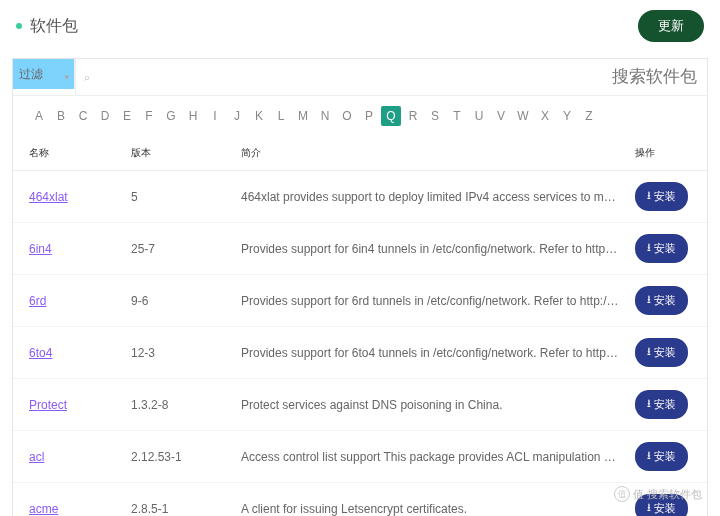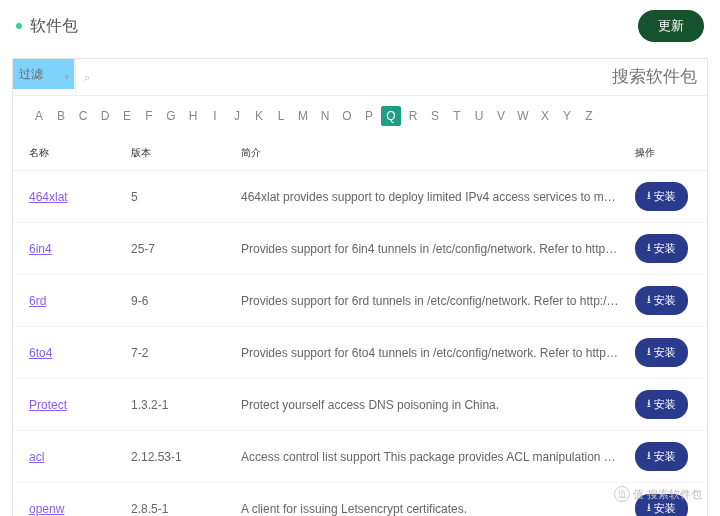--- a/index.html
+++ b/index.html
@@ -110,38 +110,38 @@
           <td class="col-act"><button class="btn-install"><span>⭳</span> 安装</button></td>
         </tr>
         <tr>
           <td class="col-name"><a href="#">6rd</a></td>
           <td class="col-ver">9-6</td>
           <td class="col-desc">Provides support for 6rd tunnels in /etc/config/network. Refer to http://wiki.ope...</td>
           <td class="col-act"><button class="btn-install"><span>⭳</span> 安装</button></td>
         </tr>
         <tr>
           <td class="col-name"><a href="#">6to4</a></td>
-          <td class="col-ver">7-2</td>
+          <td class="col-ver">12-3</td>
           <td class="col-desc">Provides support for 6to4 tunnels in /etc/config/network. Refer to https://openw...</td>
           <td class="col-act"><button class="btn-install"><span>⭳</span> 安装</button></td>
         </tr>
         <tr>
           <td class="col-name"><a href="#">Protect</a></td>
-          <td class="col-ver">1.3.2-1</td>
-          <td class="col-desc">Protect yourself access DNS poisoning in China.</td>
+          <td class="col-ver">1.3.2-8</td>
+          <td class="col-desc">Protect services against DNS poisoning in China.</td>
           <td class="col-act"><button class="btn-install"><span>⭳</span> 安装</button></td>
         </tr>
         <tr>
           <td class="col-name"><a href="#">acl</a></td>
           <td class="col-ver">2.12.53-1</td>
           <td class="col-desc">Access control list support This package provides ACL manipulation utilities ch...</td>
           <td class="col-act"><button class="btn-install"><span>⭳</span> 安装</button></td>
         </tr>
         <tr>
-          <td class="col-name"><a href="#">openw</a></td>
+          <td class="col-name"><a href="#">acme</a></td>
           <td class="col-ver">2.8.5-1</td>
           <td class="col-desc">A client for issuing Letsencrypt certificates.</td>
           <td class="col-act"><button class="btn-install"><span>⭳</span> 安装</button></td>
         </tr>
       </tbody>
   </table>
 
 </div>
 
 <div class="watermark">

